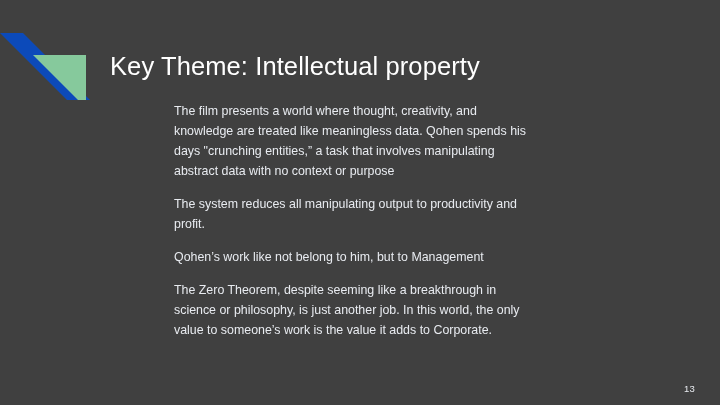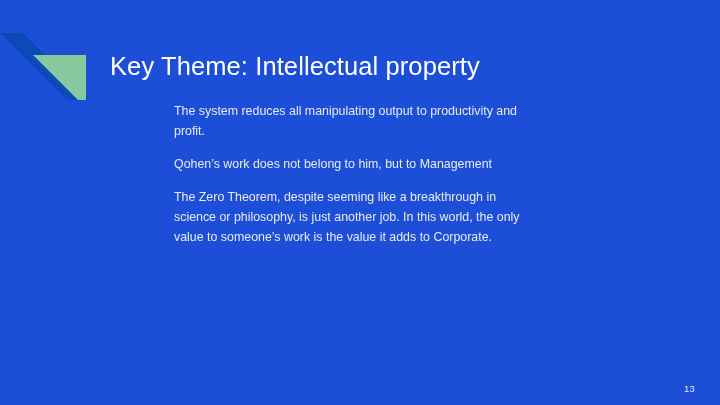--- a/index.html
+++ b/index.html
@@ -10,21 +10,21 @@
     width: 720px;
     height: 405px;
     background: #1b2130;
     font-family: "Liberation Sans", sans-serif;
     overflow: hidden;
   }
   .slide {
     position: relative;
     width: 720px;
     height: 405px;
-    background: #1d4ed8;
+    background: #404040;
     overflow: hidden;
   }
 
   
   .deco {
     position: absolute;
     left: 0;
     top: 0;
     width: 140px;
     height: 140px;
@@ -79,20 +79,21 @@
 <div class="slide">
 
   <svg class="deco" viewBox="0 0 140 140">
     <polygon points="0,33 23,33 90,100 67,100" fill="#0c4aba"></polygon>
     <polygon points="33,55 86,55 86,100 78,100" fill="#86c99c"></polygon>
   </svg>
 
   <h1 class="title">Key Theme: Intellectual property</h1>
 
   <div class="body-block">
+    <p class="para">The film presents a world where thought, creativity, and knowledge are treated like meaningless data. Qohen spends his days "crunching entities,” a task that involves manipulating abstract data with no context or purpose</p>
     <p class="para">The system reduces all manipulating output to productivity and profit.</p>
-    <p class="para">Qohen’s work does not belong to him, but to Management</p>
+    <p class="para">Qohen’s work like not belong to him, but to Management</p>
     <p class="para">The Zero Theorem, despite seeming like a breakthrough in science or philosophy, is just another job. In this world, the only value to someone’s work is the value it adds to Corporate.</p>
   </div>
 
   <div class="page-number">13</div>
 
 </div>
 
 </body></html>

